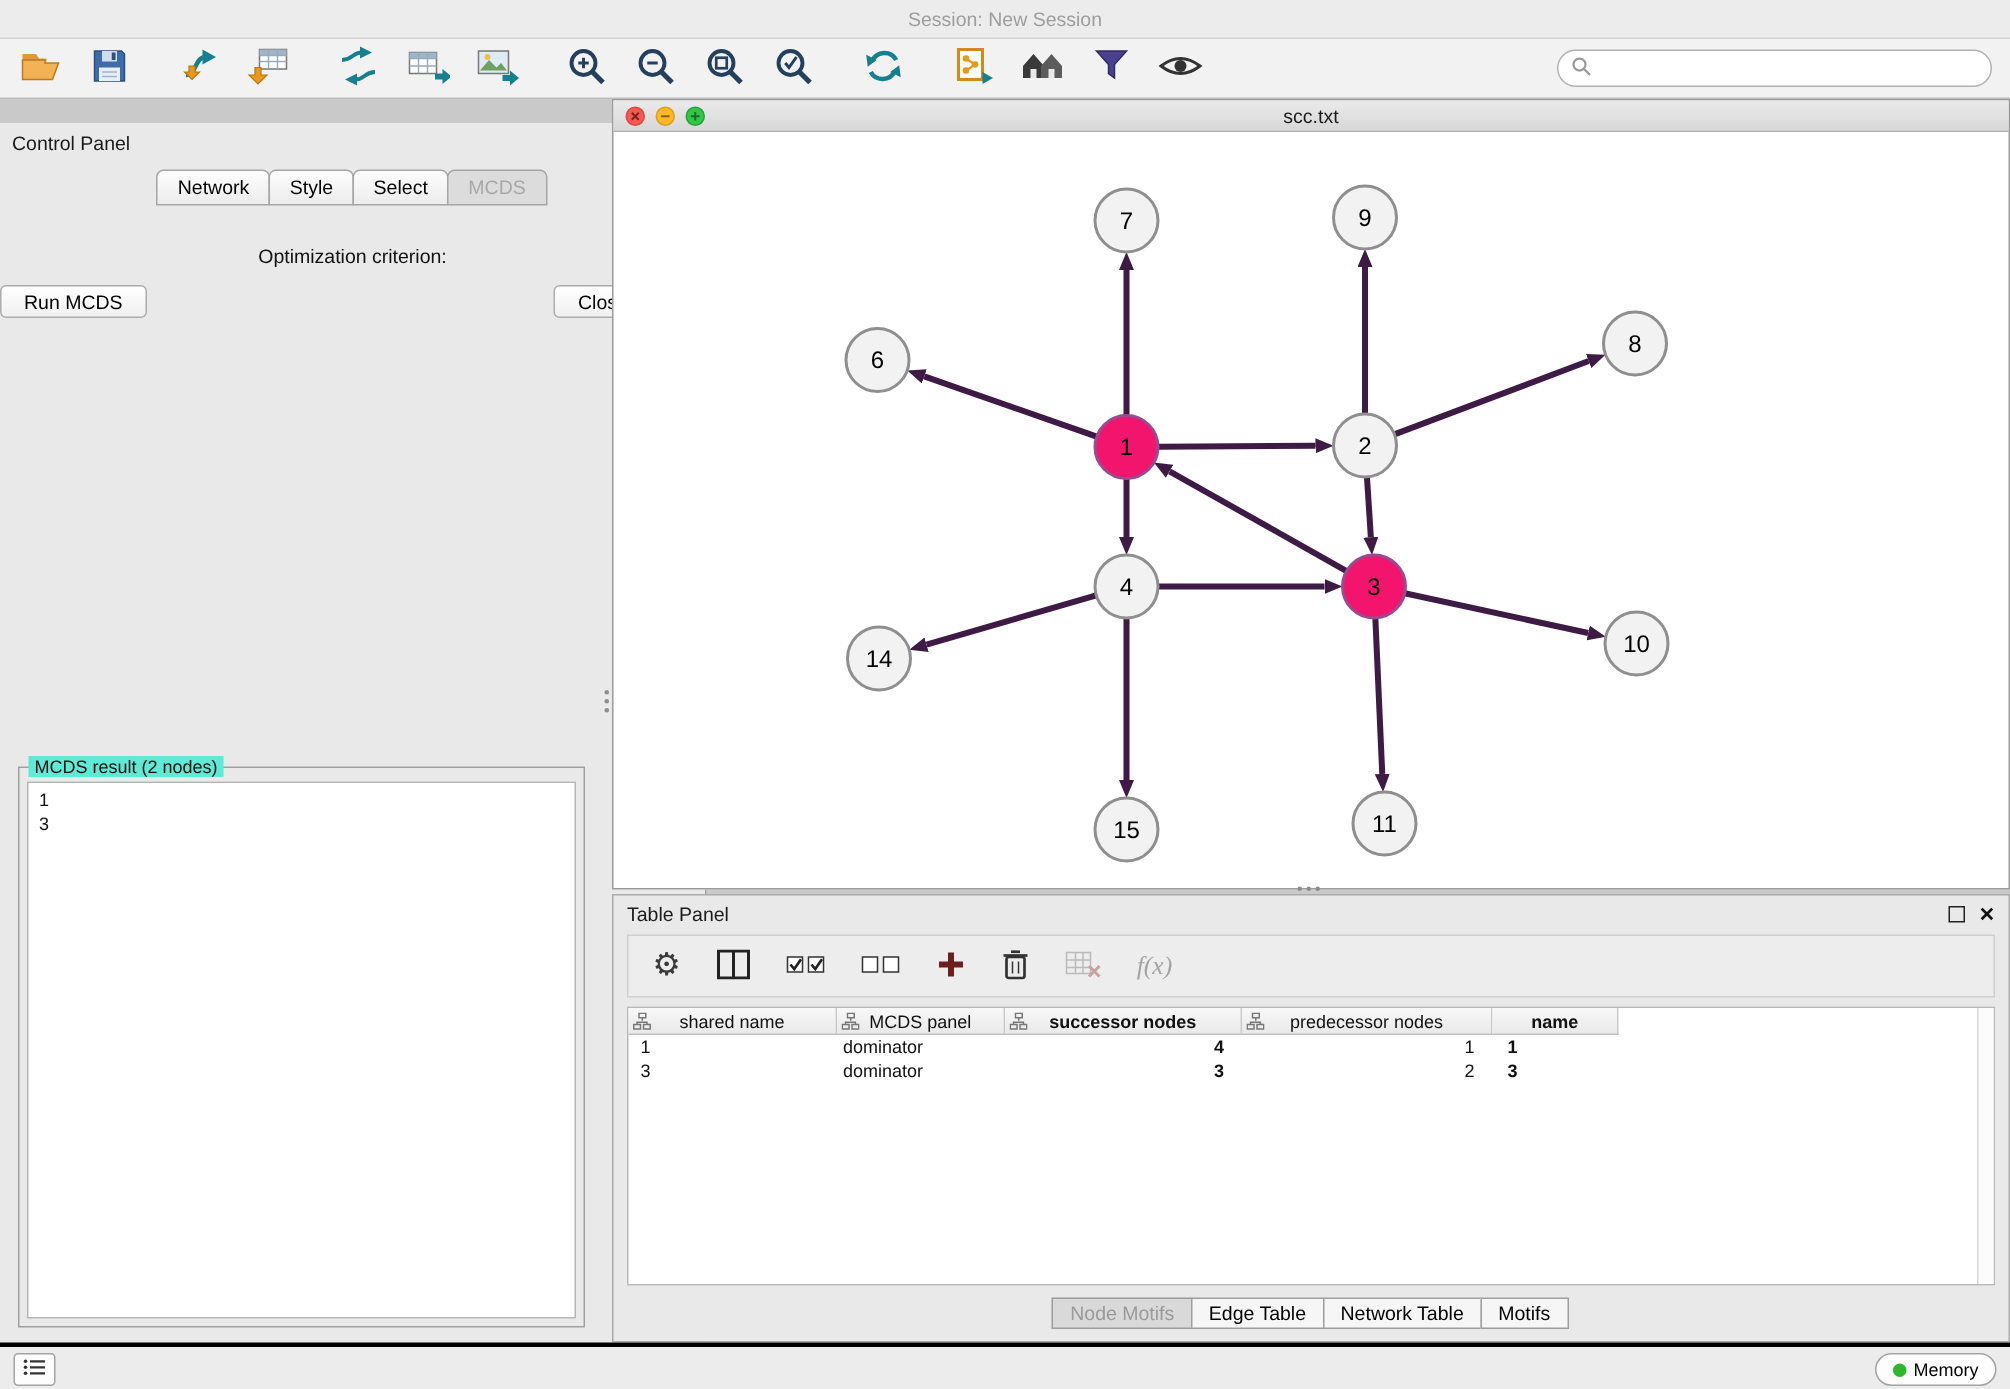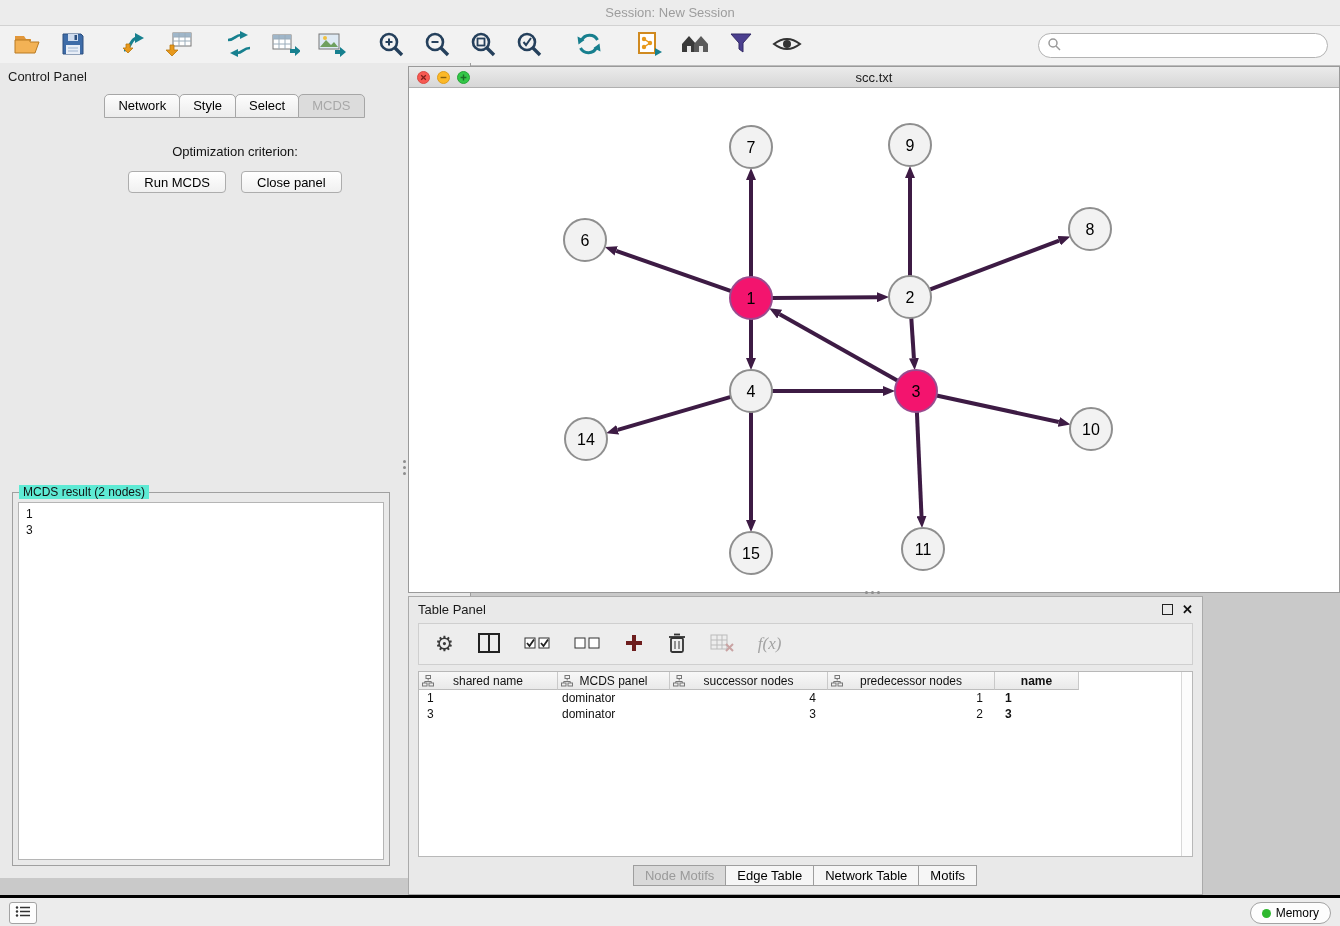--- a/index.html
+++ b/index.html
@@ -35,21 +35,21 @@
     width:290px; height:25px; background:#fff;
     border:1px solid #b3b3b3; border-radius:13px;
     display:flex; align-items:center; padding:0 8px; gap:5px;
   }
   .searchbox input {
     border:none; outline:none; flex:1; font-size:13px; background:transparent;
     font-family:"Liberation Sans", sans-serif;
   }
   
   .control-panel {
-    position:absolute; left:0; top:63px; width:471px; height:815px;
+    position:absolute; left:0; top:82px; width:471px; height:815px;
     background:#e9e9e9; border-right:1px solid #9e9e9e;
   }
   .cp-header { height:26px; display:flex; align-items:center; padding:0 8px; }
   .panel-title { font-size:13px; color:#1a1a1a; }
   .panel-hdr-icons { margin-left:auto; display:flex; align-items:center; gap:9px; }
   .float-ico { width:11px; height:11px; border:1.5px solid #222; display:inline-block; }
   .close-ico { font-size:13px; font-weight:bold; color:#111; line-height:11px; cursor:default; }
   .cp-tabs { display:flex; justify-content:center; margin-top:5px; }
   .cp-tab {
     border:1px solid #a6a6a6; border-radius:5px 5px 0 0;
@@ -57,21 +57,21 @@
     padding:3px 13px 4px; font-size:13px; margin-left:-1px; cursor:default;
   }
   .cp-tab.active { background:#dcdcdc; color:#a8a8a8; }
   .cp-opt-label { text-align:center; margin-top:26px; font-size:13px; }
   .cp-dropdown {
     margin:9px auto 0; width:312px; height:23px; background:#fff;
     border:1px solid #ababab; border-radius:4px; position:relative;
     font-size:13px; line-height:21px; padding-left:8px; cursor:default;
   }
   .cp-dropdown .stepper { position:absolute; right:5px; top:3px; }
-  .cp-buttons { display:flex; justify-content:center; gap:15px; margin-top:12px; }
+  .cp-buttons { display:flex; justify-content:space-between; gap:15px; margin-top:12px; }
   .cp-btn {
     height:22px; padding:0 15px; font-size:13px;
     background:linear-gradient(#ffffff,#f0f0f0);
     border:1px solid #adadad; border-radius:4px; cursor:default;
     font-family:"Liberation Sans", sans-serif;
   }
   .cp-groupbox {
     position:absolute; left:12px; top:429px; width:378px; height:374px;
     border:1px solid #a0a0a0;
   }
@@ -95,21 +95,21 @@
     border-bottom:1px solid #b0b0b0; position:relative;
     display:flex; align-items:center; justify-content:center;
     font-size:13px; color:#1a1a1a;
   }
   .traffic { position:absolute; left:8px; top:4px; display:flex; gap:7px; }
   .light { width:13px; height:13px; border-radius:50%; position:relative; cursor:default; }
   .light svg { position:absolute; left:0; top:0; }
   .net-content { position:relative; width:930px; height:504px; overflow:hidden; }
   
   .table-panel {
-    position:absolute; left:408px; top:596px; width:795px; height:299px;
+    position:absolute; left:408px; top:596px; width:932px; height:299px;
     background:#e9e9e9; border:1px solid #aaa;
   }
   .tp-header { height:24px; display:flex; align-items:center; padding:0 9px; }
   .tp-toolbar {
     position:absolute; left:9px; right:9px; top:26px; height:42px;
     background:#ededed; border:1px solid #cfcfcf;
     display:flex; align-items:center; gap:24px; padding-left:16px;
   }
   .tp-tool { background:transparent; border:none; display:flex; align-items:center; cursor:default; }
   .gear-glyph { font-size:21px; color:#3a3a3a; line-height:20px; }
@@ -127,21 +127,21 @@
   }
   .thead { display:flex; height:18px; }
   .th {
     position:relative; display:flex; align-items:center; justify-content:center;
     font-size:12px; background:linear-gradient(#f8f8f8,#e9e9e9);
     border-right:1px solid #c9c9c9; border-bottom:1px solid #bdbdbd;
   }
   .th .hicon { position:absolute; left:3px; top:3px; }
   .trow { display:flex; height:16px; }
   .td { font-size:12px; line-height:16px; white-space:nowrap; overflow:hidden; }
-  .c0 { width:139px; } .c1 { width:112px; } .c2 { width:158px; } .c3 { width:167px; } .c4 { width:84px;font-weight:bold; }
+  .c0 { width:139px; } .c1 { width:112px; } .c2 { width:158px;font-weight:bold; } .c3 { width:167px; } .c4 { width:84px;font-weight:bold; }
   .al8 { padding-left:8px; } .al4 { padding-left:4px; } .al10 { padding-left:10px; }
   .ar  { text-align:right; padding-right:12px; }
   .tp-tabs { position:absolute; left:0; right:0; top:268px; display:flex; justify-content:center; }
   .tp-tab {
     height:21px; padding:0 11px; font-size:13px; line-height:19px;
     background:#f6f6f6; border:1px solid #9e9e9e; margin-left:-1px; cursor:default;
     font-family:"Liberation Sans", sans-serif;
   }
   .tp-tab.active { background:#d9d9d9; color:#9a9a9a; }
   

